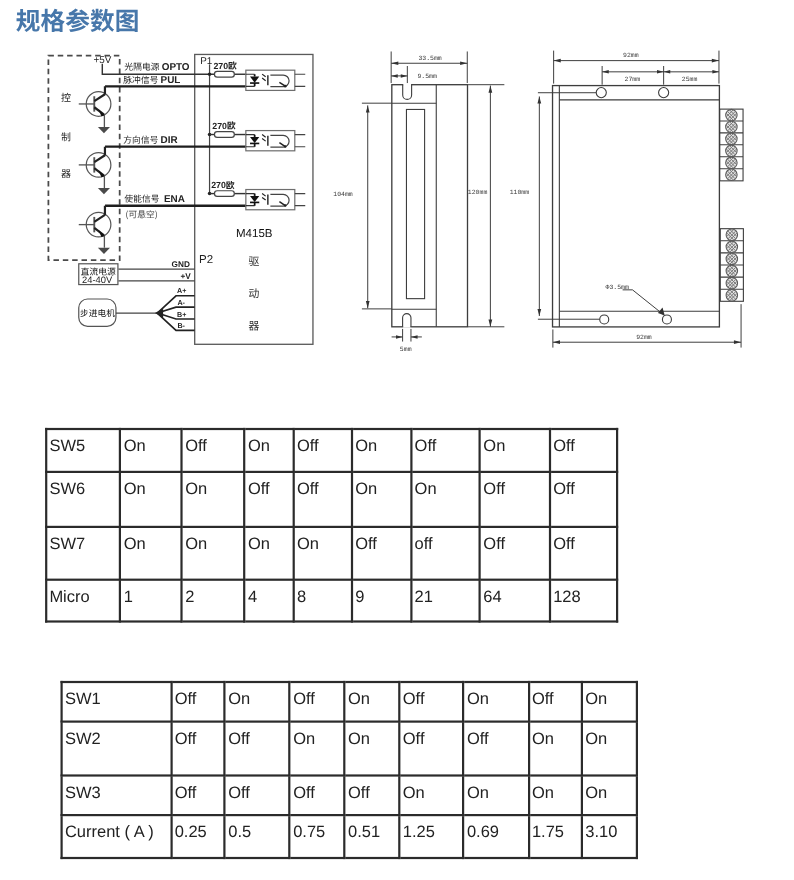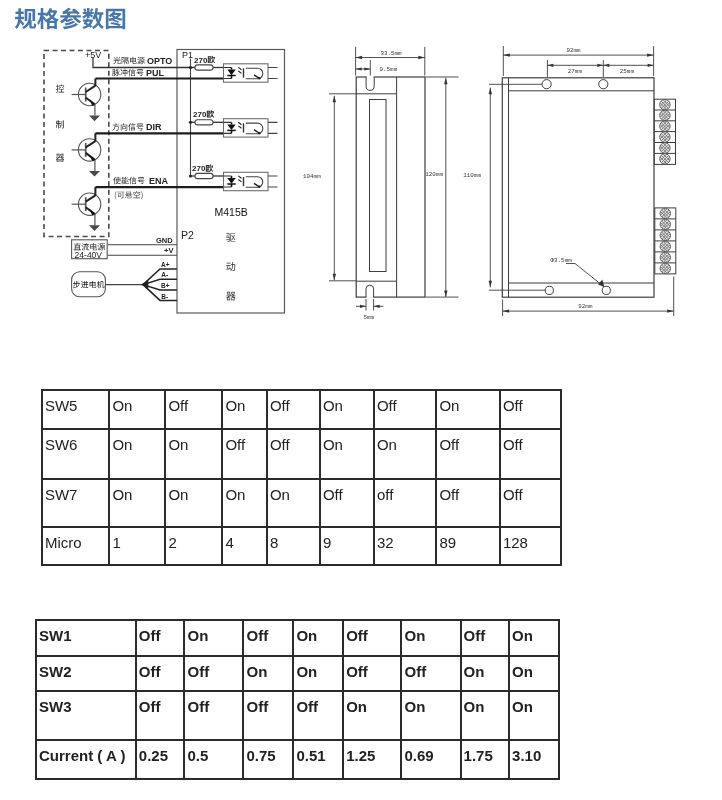--- a/index.html
+++ b/index.html
@@ -1,21 +1,21 @@
 <!DOCTYPE html>
 <html><head>
 <meta charset="utf-8">
 <style>
 html,body{margin:0;padding:0;background:#fff;}
 body{width:722px;height:800px;position:relative;font-family:"Liberation Sans",sans-serif;}
 svg{position:absolute;left:0;top:0;}
 table{border-collapse:collapse;table-layout:fixed;position:absolute;}
 td{border:2px solid #2b2b2b;font-size:15px;line-height:16px;color:#222;padding:7px 0 0 2px;vertical-align:top;overflow:hidden;white-space:nowrap;}
 #t1{left:40.9px;top:389px;}
-#t2{left:35px;top:618.5px;font-weight:bold;}
+#t2{left:55px;top:618.5px;}
 </style>
 </head>
 <body>
 
 <svg width="722" height="800" viewBox="0 0 722 800">
 <defs>
 <g id="opto" fill="none">
   <rect x="0" y="-9.2" width="44.5" height="18.4" stroke="#6e6e6e" stroke-width="1.1" fill="#fff"></rect>
   <path d="M0 -5.5 H8 M0 5.5 H8" stroke="#333" stroke-width="1.1"></path>
   <path d="M8 -5.5 V-3.4" stroke="#111" stroke-width="1.6"></path>
@@ -298,22 +298,22 @@
         <td>Off</td>
         <td>Off</td>
       </tr>
 <tr style="height:38px">
         <td>Micro</td>
         <td>1</td>
         <td>2</td>
         <td>4</td>
         <td>8</td>
         <td>9</td>
-        <td>32</td>
-        <td>89</td>
+        <td>21</td>
+        <td>64</td>
         <td>128</td>
       </tr>
 </tbody>
   </table>
 <table id="t2">
 <colgroup>
       <col style="width:99.8px">
       <col style="width:48.7px">
       <col style="width:59px">
       <col style="width:49.9px">
@@ -328,32 +328,32 @@
         <td>SW1</td>
         <td>Off</td>
         <td>On</td>
         <td>Off</td>
         <td>On</td>
         <td>Off</td>
         <td>On</td>
         <td>Off</td>
         <td>On</td>
       </tr>
-<tr style="height:35px">
+<tr style="height:49px">
         <td>SW2</td>
         <td>Off</td>
         <td>Off</td>
         <td>On</td>
         <td>On</td>
         <td>Off</td>
         <td>Off</td>
         <td>On</td>
         <td>On</td>
       </tr>
-<tr style="height:49px">
+<tr style="height:36px">
         <td>SW3</td>
         <td>Off</td>
         <td>Off</td>
         <td>Off</td>
         <td>Off</td>
         <td>On</td>
         <td>On</td>
         <td>On</td>
         <td>On</td>
       </tr>

